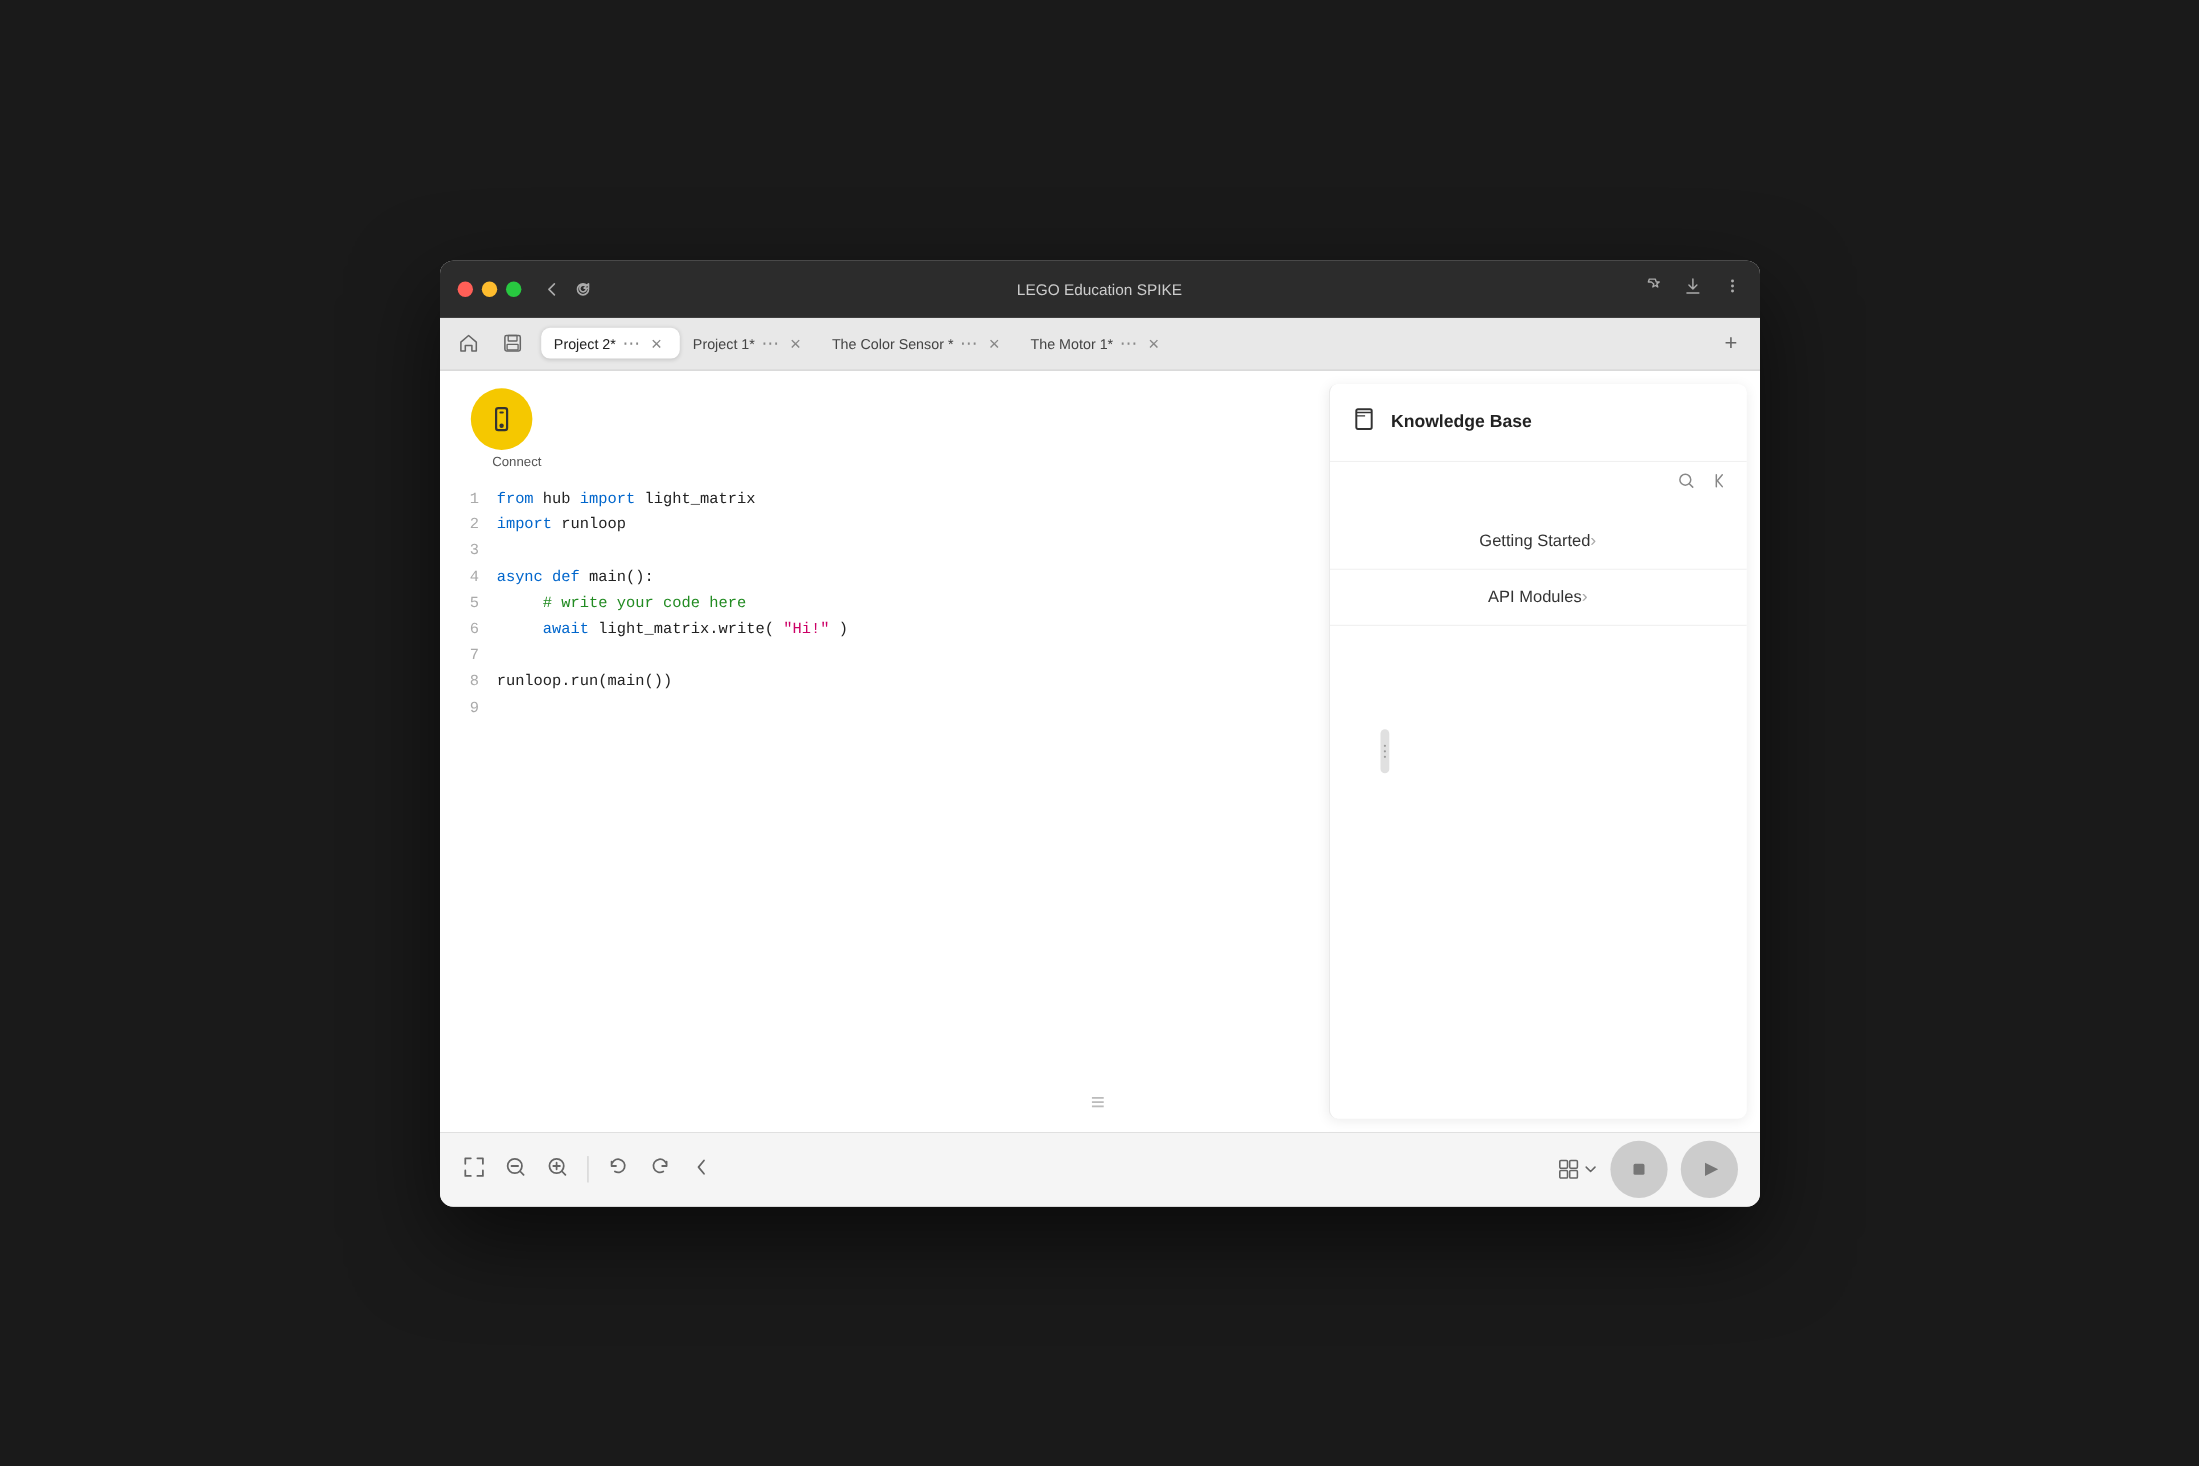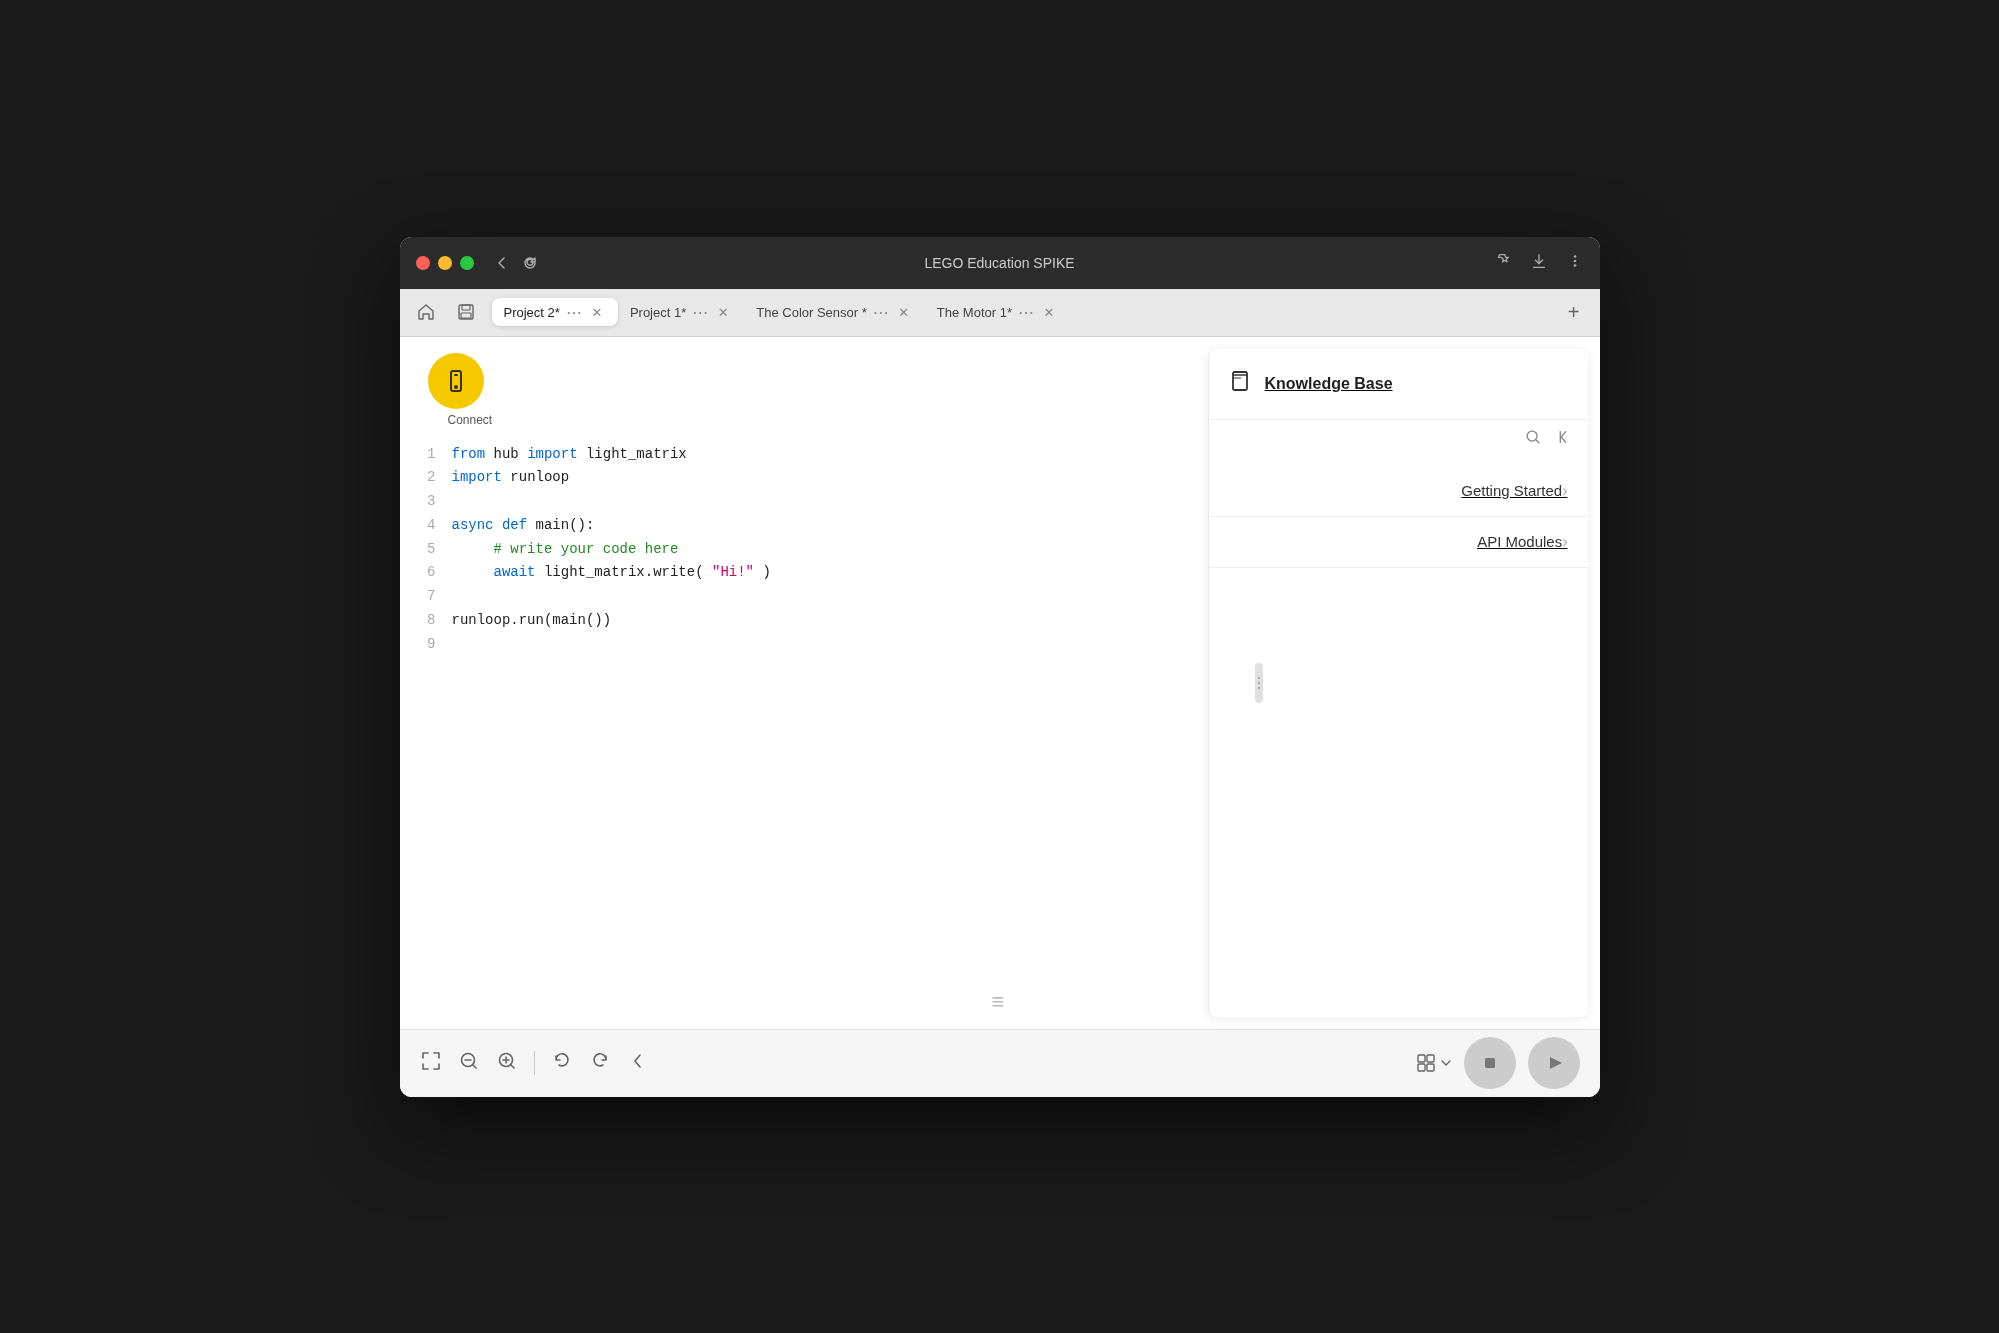--- a/index.html
+++ b/index.html
@@ -299,21 +299,20 @@
       width: 380px;
       background: white;
       border-left: 1px solid #e8e8e8;
       display: flex;
       flex-direction: column;
       border-radius: 8px;
       margin: 12px 12px 12px 0;
       box-shadow: 0 2px 12px rgba(0,0,0,0.08);
       overflow: hidden;
       flex-shrink: 0;
-      text-decoration: underline;
     }
     .kb-header {
       display: flex;
       align-items: center;
       gap: 12px;
       padding: 20px;
       border-bottom: 1px solid #f0f0f0;
     }
     .kb-icon {
       font-size: 22px;
@@ -335,21 +334,21 @@
       font-size: 16px;
       cursor: pointer;
     }
     .kb-items {
       flex: 1;
       padding: 8px 0;
     }
     .kb-item {
       display: flex;
       align-items: center;
-      justify-content: flex-end;
+      justify-content: center;
       padding: 16px 20px;
       cursor: pointer;
       border-bottom: 1px solid #f0f0f0;
     }
     .kb-item-label {
       font-size: 15px;
       color: #333;
     }
     .kb-item-arrow {
       color: #aaa;

